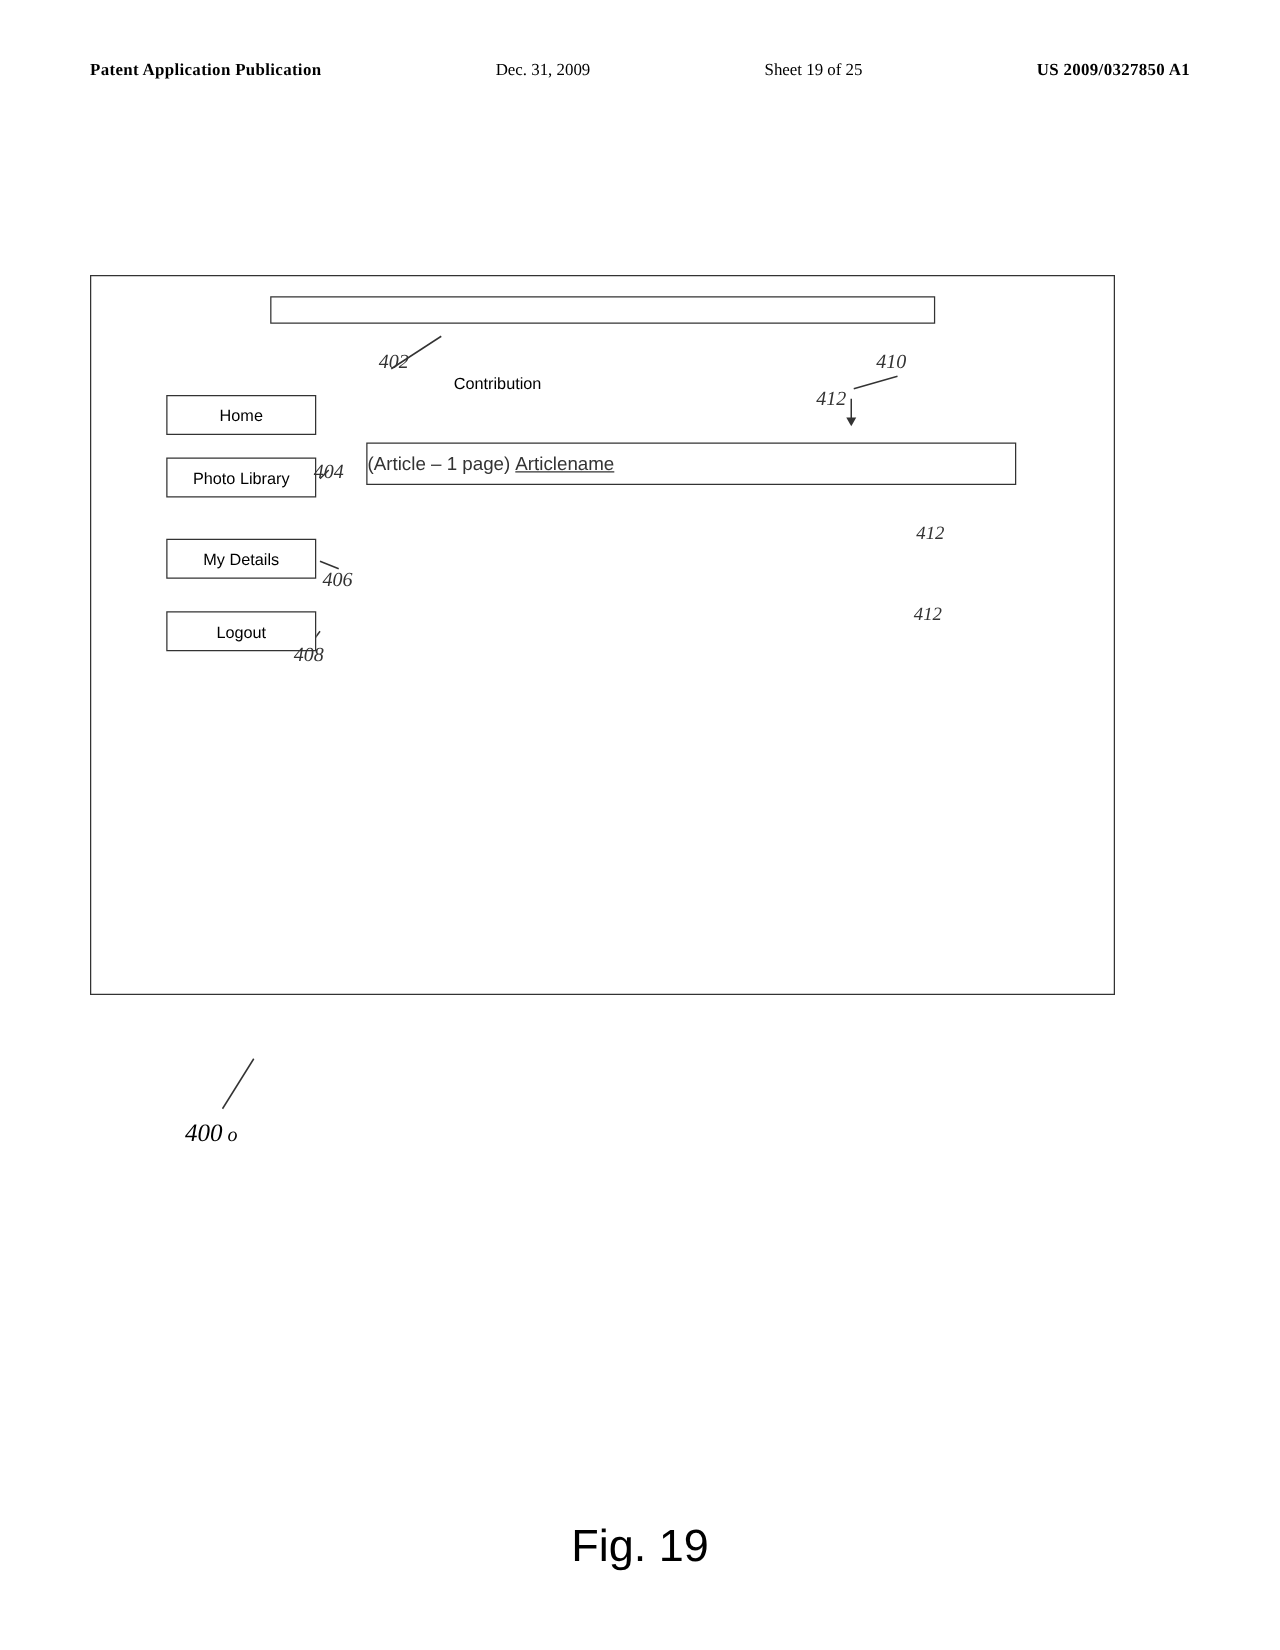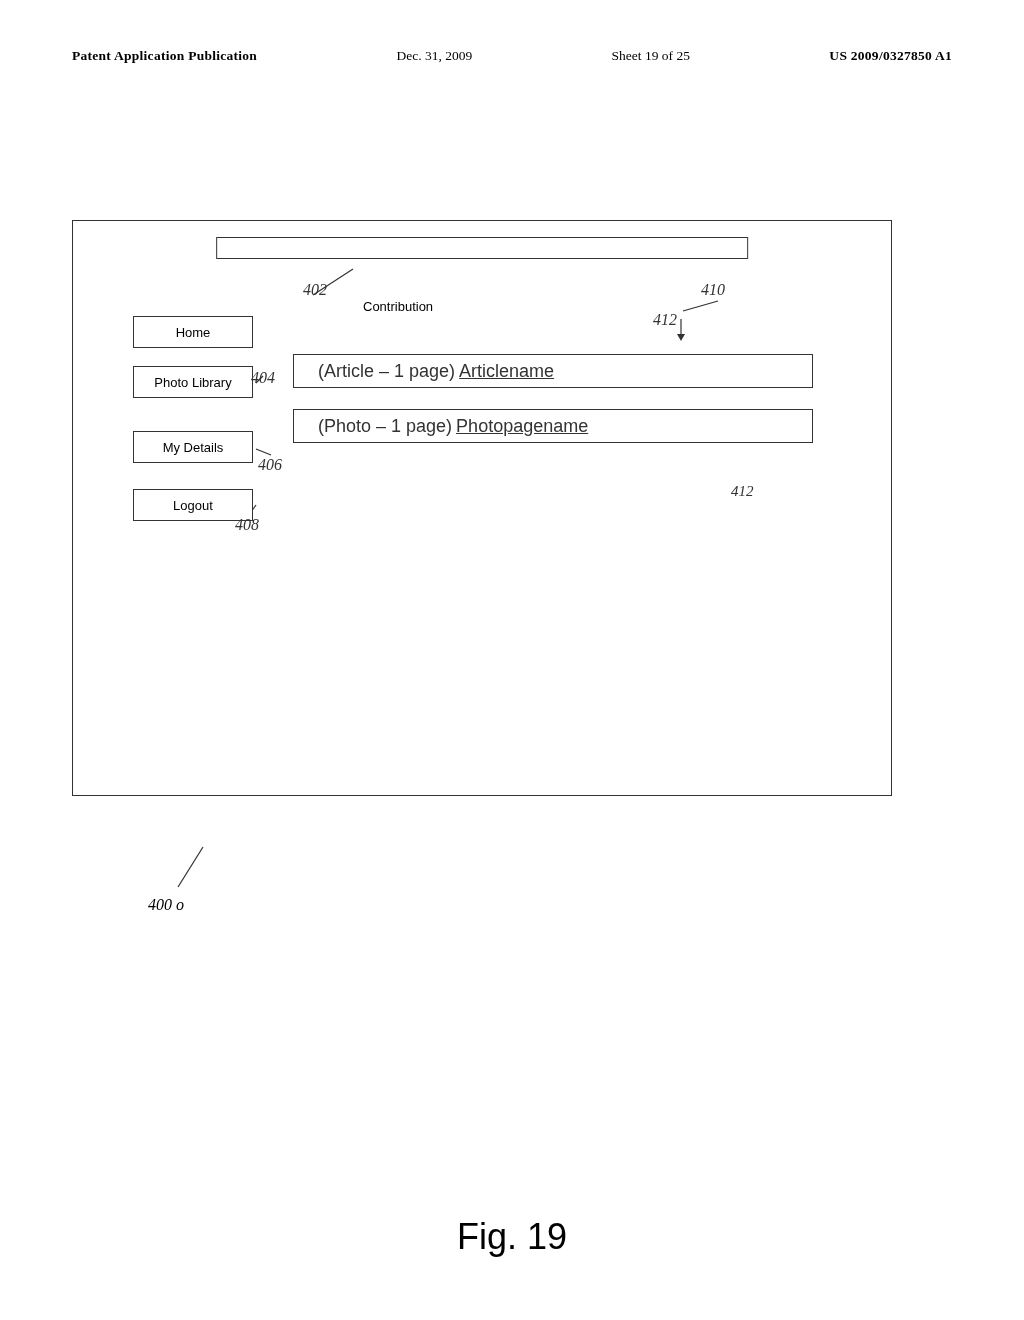--- a/index.html
+++ b/index.html
@@ -105,23 +105,23 @@
       height: 32px;
     }
 
     
     .content-row {
       position: absolute;
       border: 1.5px solid #333;
       background: #fff;
       display: flex;
       align-items: center;
-      font-size: 18px;
-      font-family: Arial, sans-serif;
-      padding: 0 24px;
+      font-size: 15px;
+      font-family: Arial, sans-serif;
+      padding: 0 0;
     }
 
     .row-article {
       left: 220px;
       top: 133px;
       width: 520px;
       height: 34px;
     }
 
     .row-photo {
@@ -259,30 +259,26 @@
     <span>Logout</span>
   </div>
 
   <div class="annotation" style="left: 162px; top: 295px;">408</div>
 
   <div class="content-row row-article">
     <span class="row-label">(Article – 1 page)</span>
     <span class="row-link">Articlename</span>
   </div>
 
-  <div class="content-row row-photo">
-    <span class="row-label">(Photo – 1 page)</span>
-    <span class="row-link">Photopagename</span>
-  </div>
 
 
 </div>
 
 <div class="ref-400">
   
   <svg width="60" height="50" xmlns="http://www.w3.org/2000/svg" style="display:block; margin-bottom:4px;">
     <line x1="30" y1="45" x2="55" y2="5" stroke="#333" stroke-width="1.2"></line>
   </svg>
-  <span style="font-size:16px; font-style:italic; font-family:'Times New Roman',serif;">400</span>
+  <span style="font-size:20px; font-style:italic; font-family:'Times New Roman',serif;">400</span>
   <span style="font-size:16px; font-style:italic; font-family:'Times New Roman',serif;">o</span>
 </div>
 
 <div class="figure-caption">Fig. 19</div>
 
 </body></html>

